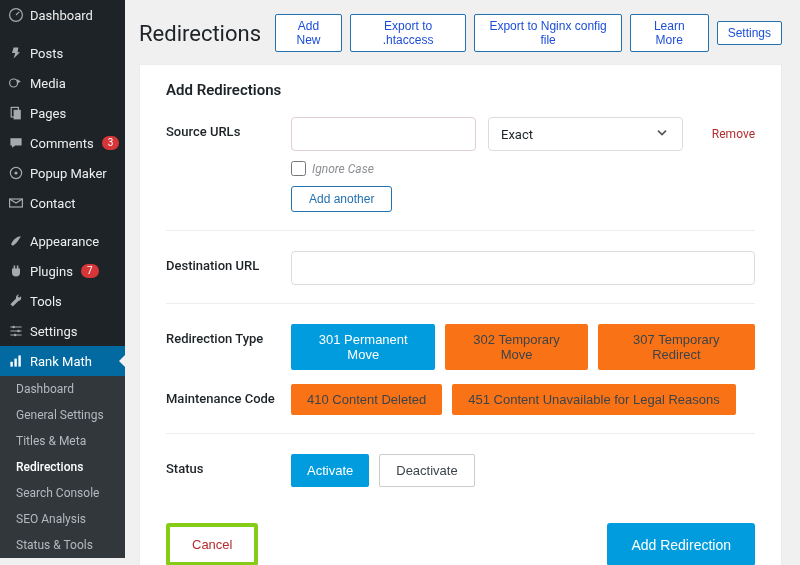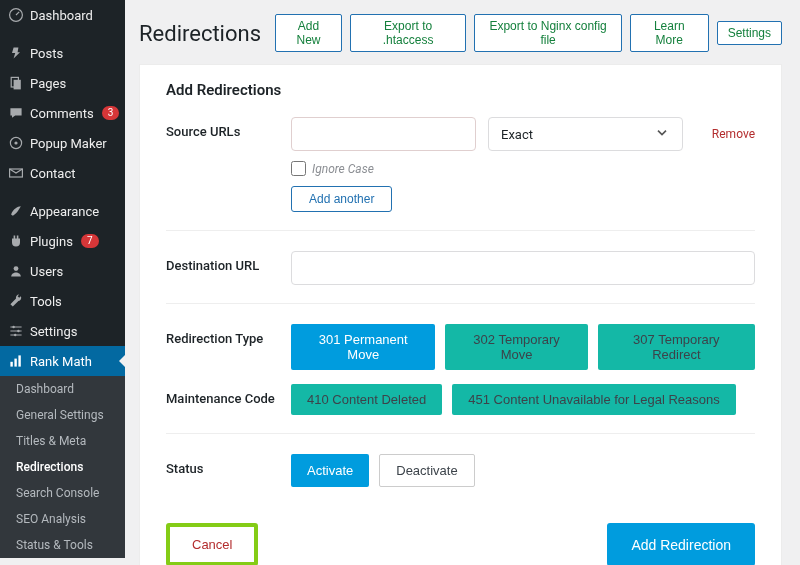--- a/index.html
+++ b/index.html
@@ -19,21 +19,21 @@
   .menu-sep { height: 6px; background: #101417; margin: 4px 0; }
   .badge { background: #d63638; color: #fff; border-radius: 9px; font-size: 10px; padding: 1px 6px; margin-left: 2px; line-height: 1.2; }
   .submenu { background: #32373c; }
   .submenu-item { padding: 6px 10px 6px 16px; color: #b4b9be; cursor: pointer; font-size: 12px; }
   .submenu-item.active { color: #fff; font-weight: 500; }
 
   
   .main { flex: 1; height: 565px; overflow: hidden; padding: 0 18px 0 14px; }
   .header { display: flex; align-items: center; gap: 8px; padding: 14px 0 12px 0; }
   .page-title { font-size: 22px; font-weight: 400; color: #1d2327; margin-right: 6px; }
-  .hbtn { border: 1px solid #2271b1; color: #15803d; background: #fff; padding: 4px 10px; font-size: 12px; border-radius: 2px; cursor: pointer; }
+  .hbtn { border: 1px solid #2271b1; color: #1d4ed8; background: #fff; padding: 4px 10px; font-size: 12px; border-radius: 2px; cursor: pointer; }
 
   .card { background: #fff; border: 1px solid #ececec; padding: 16px 26px 0 26px; min-height: 510px; }
   .card h2 { font-size: 15px; font-weight: 600; margin-bottom: 18px; }
   .row { display: flex; margin-bottom: 18px; }
   .row-label { width: 125px; flex-shrink: 0; font-size: 13px; color: #1d2327; padding-top: 7px; font-weight: 500; }
   .row-content { flex: 1; }
 
   .source-line { display: flex; gap: 4px; align-items: center; }
   .txt { border: 1px solid #e0cfcf; border-radius: 4px; height: 34px; background: #fff; padding: 0 8px; font-size: 13px; }
   .source-url { width: 185px; }
@@ -41,21 +41,21 @@
   .remove { color: #b32d2e; cursor: pointer; font-size: 12px; margin-left: auto; }
   .ignore { display: flex; align-items: center; gap: 6px; margin-top: 10px; font-style: italic; color: #8c8f94; font-size: 12px; }
   .ignore input { width: 15px; height: 15px; }
   .addanother { display: inline-block; margin-top: 10px; border: 1px solid #2271b1; color: #2271b1; background: #fff; padding: 5px 17px; font-size: 12px; border-radius: 3px; cursor: pointer; }
 
   .dest { width: 100%; border: 1px solid #dcdcde; }
 
   .hr { border: none; border-top: 1px solid #eee; margin: 8px 0 20px 0; }
 
   .opt-group { display: flex; gap: 10px; }
-  .opt { background: #14b8a6; color: #3c434a; padding: 8px 16px; font-size: 13px; border-radius: 2px; cursor: pointer; border: none; }
+  .opt { background: #f97316; color: #3c434a; padding: 8px 16px; font-size: 13px; border-radius: 2px; cursor: pointer; border: none; }
   .opt.on { background: #009cde; color: #fff; }
   .opt.status-on { background: #009cde; color:#fff; }
   .opt.off { background: #fff; border:1px solid #ccc; }
 
   .footer { display: flex; justify-content: space-between; margin-top: 36px; }
   .btn-cancel { border: 4px solid #84cc16; color: #b32d2e; background: #fff; padding: 10px 22px; font-size: 13px; border-radius: 3px; cursor: pointer; }
   .btn-primary { background: #009cde; color: #fff; border: none; padding: 2px 24px; font-size: 14px; border-radius: 3px; cursor: pointer; }
 
   svg { width: 16px; height: 16px; fill: currentColor; }
 </style>
@@ -77,20 +77,29 @@
     <span class="icon">
         <svg viewBox="0 0 20 20">
           <path d="M7 3h6l-1 6h3l-8 8 2-7H5z"></path>
         </svg>
       </span>
     <span>Posts</span>
   </div>
   <div class="menu-item">
     <span class="icon">
         <svg viewBox="0 0 20 20">
+          <circle cx="7" cy="10" r="5" fill="none" stroke="currentColor" stroke-width="1.5"></circle>
+          <path d="M11 5l5 3-5 3z"></path>
+        </svg>
+      </span>
+    <span>Media</span>
+  </div>
+  <div class="menu-item">
+    <span class="icon">
+        <svg viewBox="0 0 20 20">
           <rect x="4" y="3" width="9" height="12" fill="none" stroke="currentColor" stroke-width="1.5"></rect>
           <rect x="7" y="6" width="9" height="12" fill="currentColor"></rect>
         </svg>
       </span>
     <span>Pages</span>
   </div>
   <div class="menu-item">
     <span class="icon">
         <svg viewBox="0 0 20 20">
           <path d="M3 4h14v9H9l-4 3v-3H3z"></path>
@@ -127,29 +136,20 @@
     <span>Appearance</span>
   </div>
   <div class="menu-item">
     <span class="icon">
         <svg viewBox="0 0 20 20">
           <path d="M7 3v4H5v5a5 5 0 0010 0V7h-2V3h-2v4H9V3z"></path>
         </svg>
       </span>
     <span>Plugins</span>
     <span class="badge">7</span>
-  </div>
-  <div class="menu-item">
-    <span class="icon">
-        <svg viewBox="0 0 20 20">
-          <circle cx="10" cy="7" r="3"></circle>
-          <path d="M4 17c0-3 3-5 6-5s6 2 6 5z"></path>
-        </svg>
-      </span>
-    <span>Users</span>
   </div>
   <div class="menu-item">
     <span class="icon">
         <svg viewBox="0 0 20 20">
           <path d="M14 2a4 4 0 00-4 5L3 14l3 3 7-7a4 4 0 003-6l-2 2-2-2z"></path>
         </svg>
       </span>
     <span>Tools</span>
   </div>
   <div class="menu-item">

